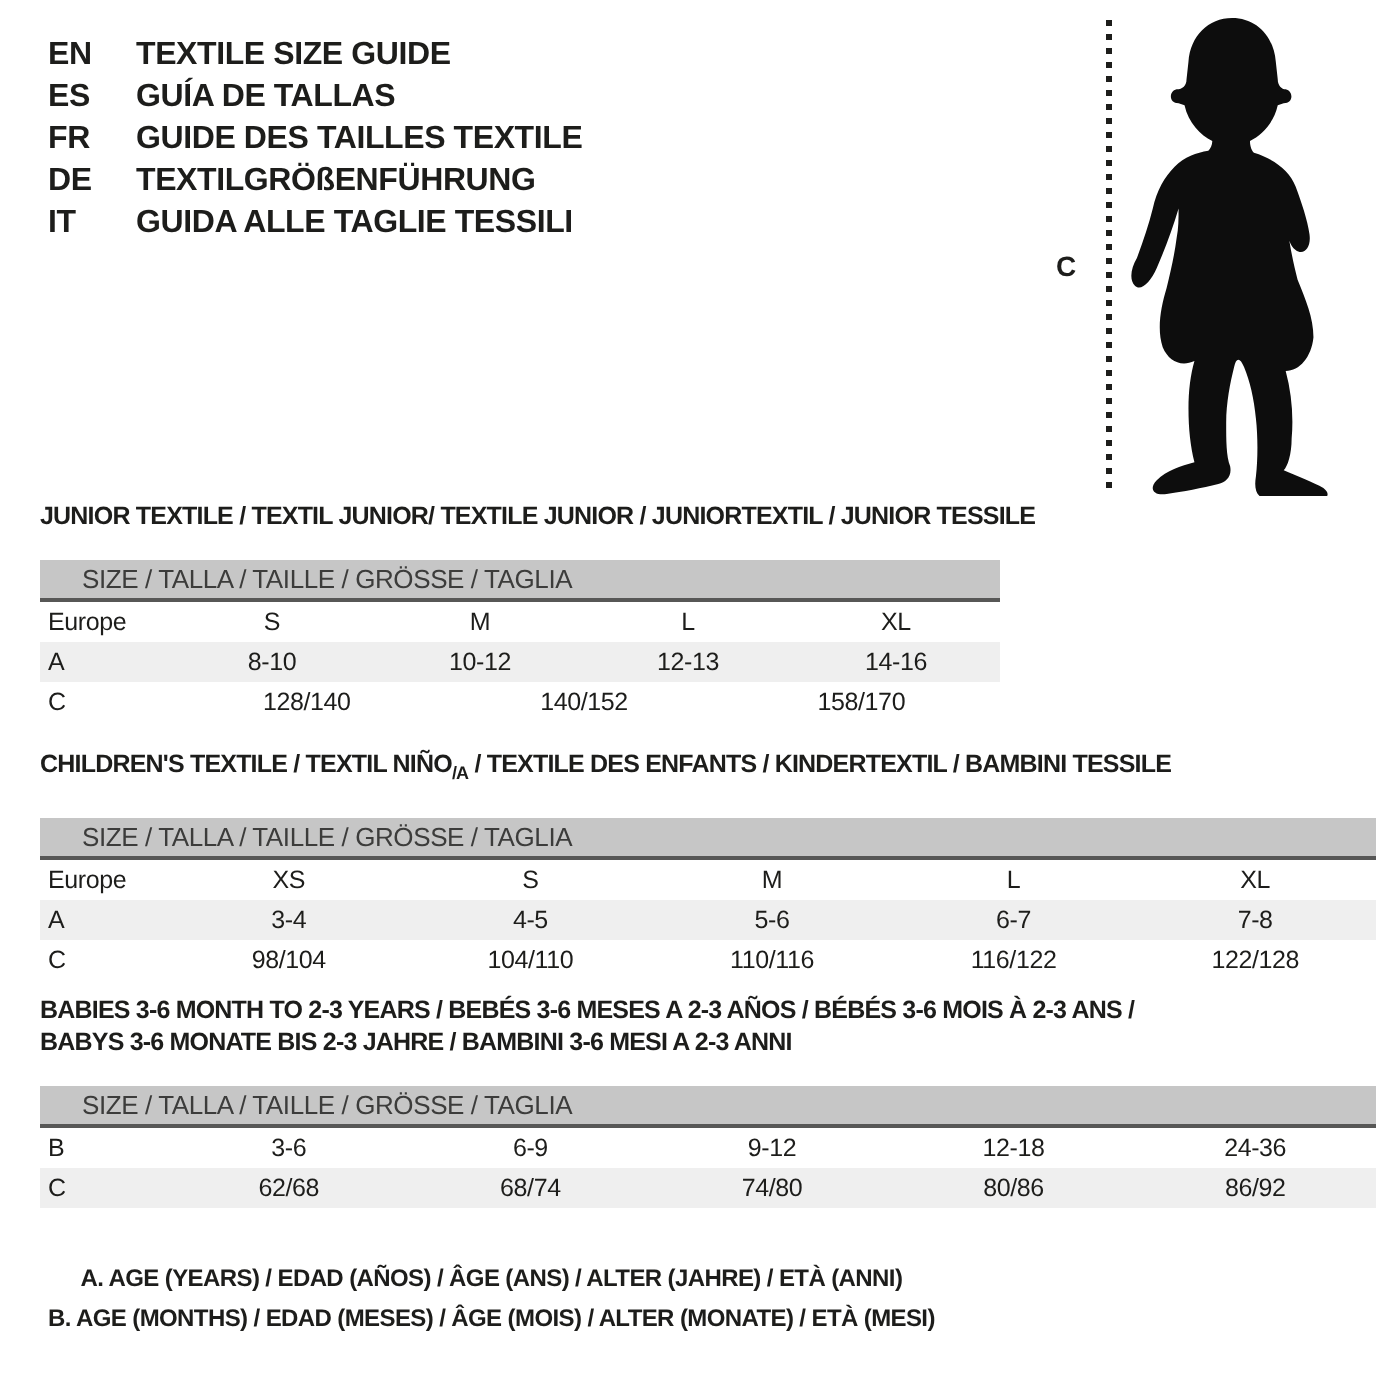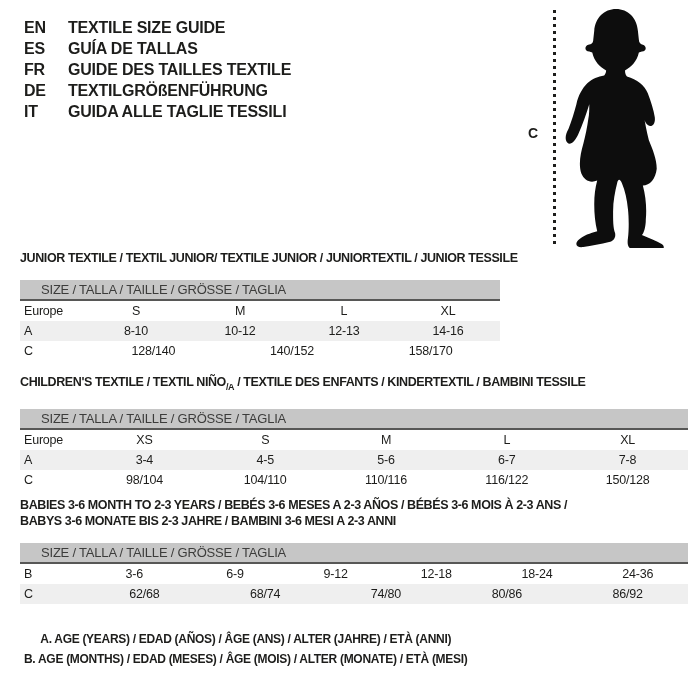--- a/index.html
+++ b/index.html
@@ -144,36 +144,35 @@
       <span class="row-cell">5-6</span>
       <span class="row-cell">6-7</span>
       <span class="row-cell">7-8</span>
     </div>
     <div class="tbl-row">
       <span class="row-label">C</span>
       <span class="row-cell">98/104</span>
       <span class="row-cell">104/110</span>
       <span class="row-cell">110/116</span>
       <span class="row-cell">116/122</span>
-      <span class="row-cell">150/128</span>
+      <span class="row-cell">122/128</span>
     </div>
   </div>
 <div class="table-section" id="sec2">
     <div class="tbl-title">
       <div class="title-line"><span>BABIES 3-6 MONTH TO 2-3 YEARS / BEBÉS 3-6 MESES A 2-3 AÑOS / BÉBÉS 3-6 MOIS À 2-3 ANS /</span></div>
       <div class="title-line"><span>BABYS 3-6 MONATE BIS 2-3 JAHRE / BAMBINI 3-6 MESI A 2-3 ANNI</span></div>
     </div>
     <div class="size-bar">SIZE / TALLA / TAILLE / GRÖSSE / TAGLIA</div>
     <div class="tbl-row">
       <span class="row-label">B</span>
       <span class="row-cell">3-6</span>
       <span class="row-cell">6-9</span>
       <span class="row-cell">9-12</span>
       <span class="row-cell">12-18</span>
-      <span class="row-cell">18-24</span>
       <span class="row-cell">24-36</span>
     </div>
     <div class="tbl-row shaded">
       <span class="row-label">C</span>
       <span class="row-cell">62/68</span>
       <span class="row-cell">68/74</span>
       <span class="row-cell">74/80</span>
       <span class="row-cell">80/86</span>
       <span class="row-cell">86/92</span>
     </div>

